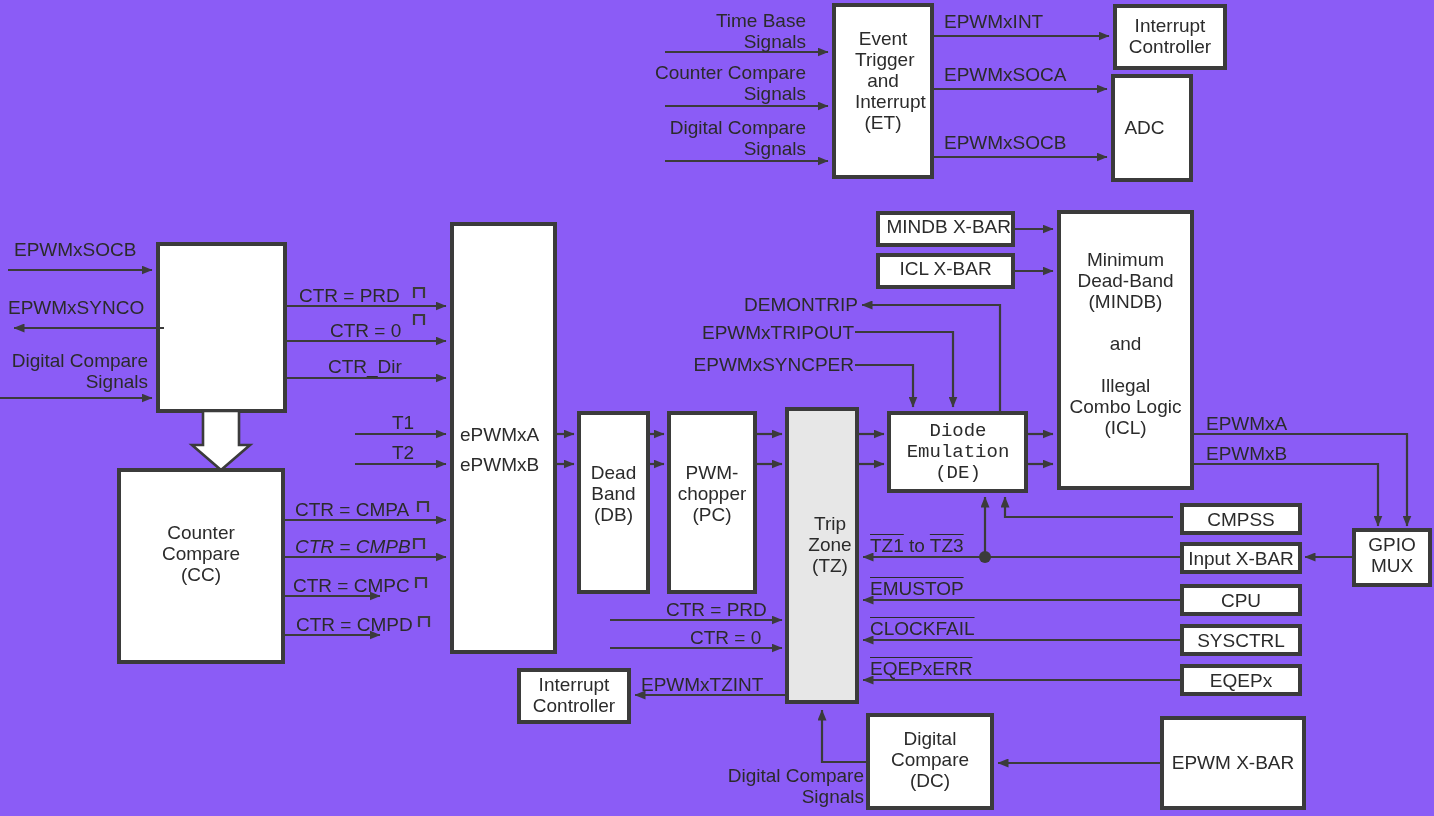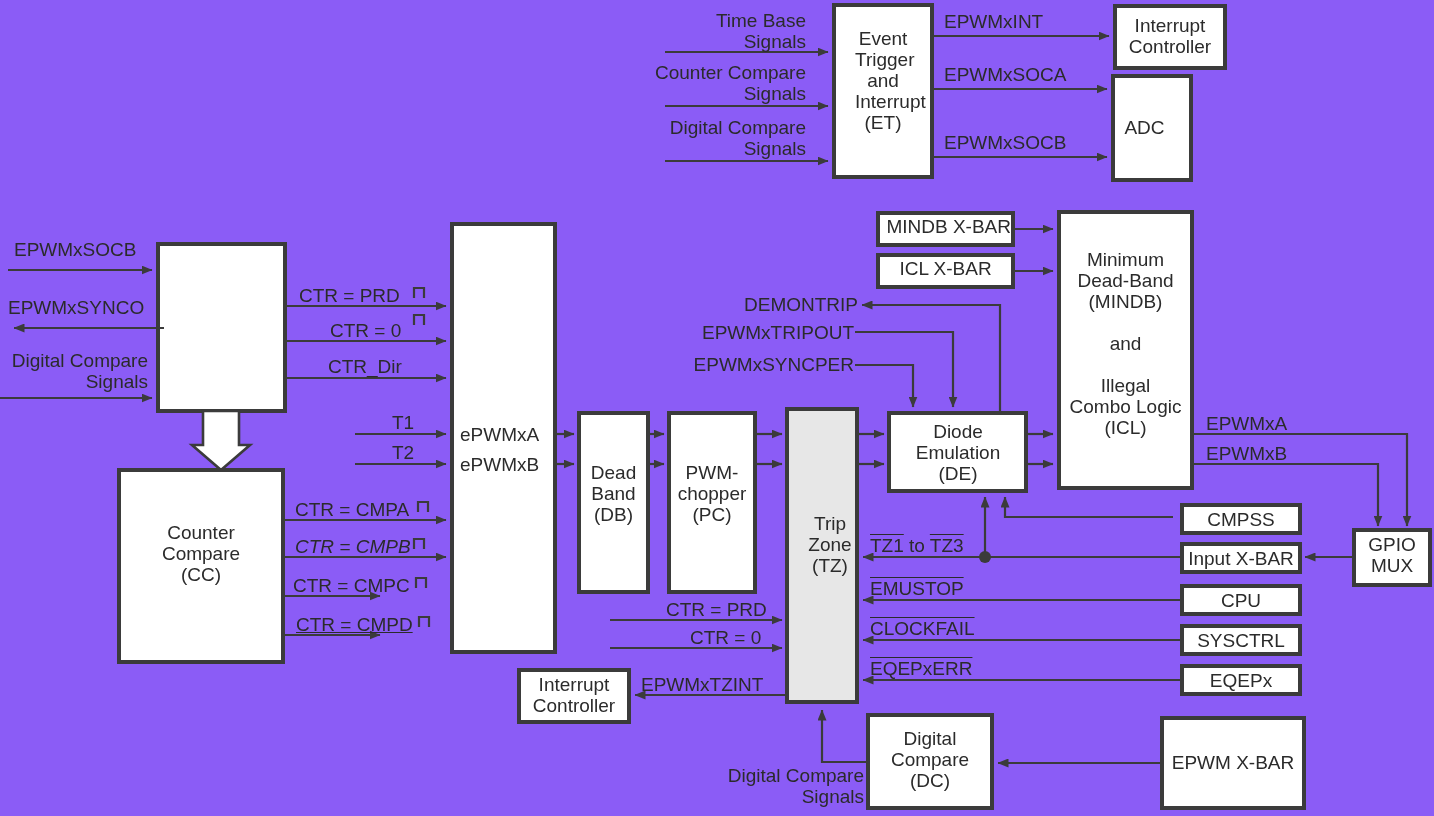--- a/index.html
+++ b/index.html
@@ -245,30 +245,30 @@
 
 <div class="lbl" style="left:299px;top:285px;">CTR = PRD</div>
 <div class="lbl" style="left:330px;top:320px;">CTR = 0</div>
 <div class="lbl" style="left:328px;top:356px;">CTR_Dir</div>
 <div class="lbl ctr" style="left:375px;top:412px;width:56px;">T1</div>
 <div class="lbl ctr" style="left:375px;top:442px;width:56px;">T2</div>
 
 <div class="lbl" style="left:295px;top:499px;">CTR = CMPA</div>
 <div class="lbl" style="left:295px;top:536px;font-style:italic;">CTR = CMPB</div>
 <div class="lbl" style="left:293px;top:575px;">CTR = CMPC</div>
-<div class="lbl" style="left:296px;top:614px;text-decoration:underline;">CTR = CMPD</div>
+<div class="lbl" style="left:296px;top:614px;">CTR = CMPD</div>
 
 <div class="lbl" style="left:460px;top:424px;">ePWMxA</div>
 <div class="lbl" style="left:460px;top:454px;">ePWMxB</div>
 
 <div class="lbl ctr" style="left:581px;top:462px;width:65px;">Dead<br>Band<br>(DB)</div>
 <div class="lbl ctr" style="left:671px;top:462px;width:82px;">PWM-<br>chopper<br>(PC)</div>
 <div class="lbl ctr" style="left:789px;top:513px;width:82px;">Trip<br>Zone<br>(TZ)</div>
 
-<div class="lbl ctr" style="left:891px;top:421px;width:134px;">Diode<br>Emulation<br>(DE)</div>
+<div class="lbl ctr" style="left:891px;top:421px;width:134px;font-family:Liberation Mono, monospace;">Diode<br>Emulation<br>(DE)</div>
 <div class="lbl ctr" style="left:1061px;top:249px;width:129px;">Minimum<br>Dead-Band<br>(MINDB)<br>&nbsp;<br>and<br>&nbsp;<br>Illegal<br>Combo Logic<br>(ICL)</div>
 <div class="lbl ctr" style="left:880px;top:216px;width:131px;text-align:right;">MINDB X-BAR</div>
 <div class="lbl ctr" style="left:880px;top:258px;width:131px;">ICL X-BAR</div>
 
 <div class="lbl rt" style="left:700px;top:294px;width:158px;">DEMONTRIP</div>
 <div class="lbl rt" style="left:660px;top:322px;width:194px;">EPWMxTRIPOUT</div>
 <div class="lbl rt" style="left:660px;top:354px;width:194px;">EPWMxSYNCPER</div>
 
 <div class="lbl" style="left:1206px;top:413px;">EPWMxA</div>
 <div class="lbl" style="left:1206px;top:443px;">EPWMxB</div>

